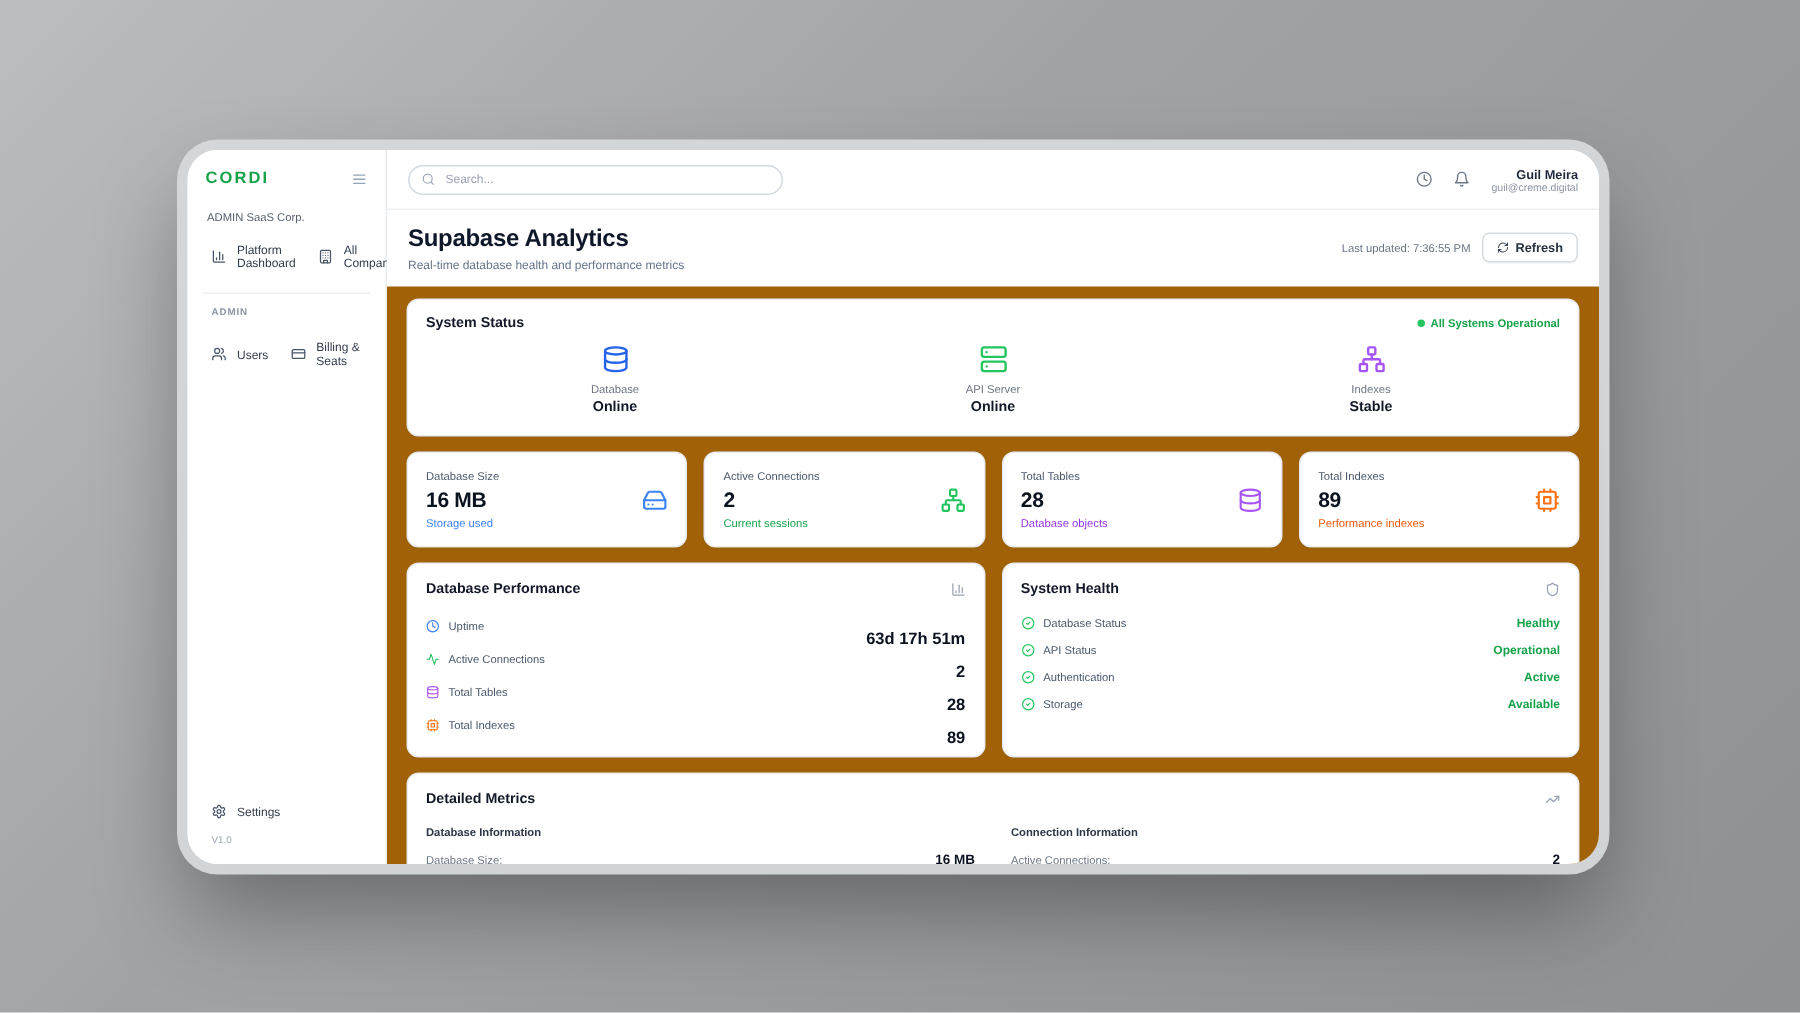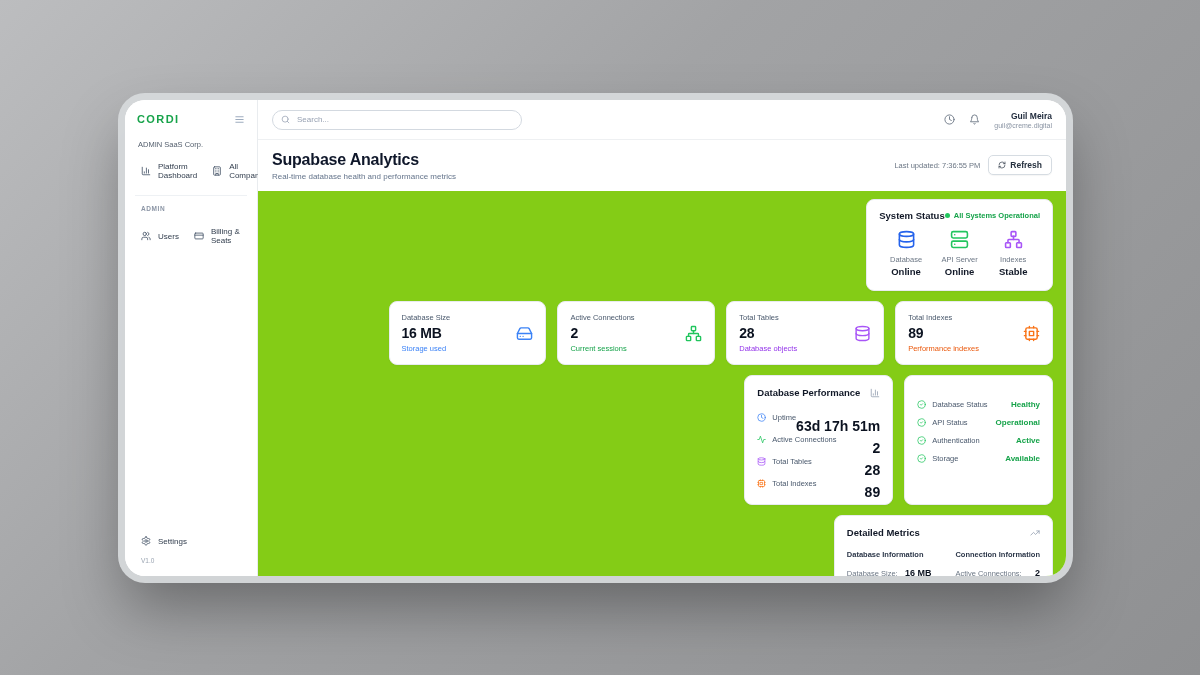--- a/index.html
+++ b/index.html
@@ -51,22 +51,22 @@
     padding:11px 14px 10px; background:#fff; }
   .title { font-size:16px; font-weight:700; color:#0f172a; letter-spacing:-.2px; }
   .subtitle { font-size:8px; color:#64748b; margin-top:3px; }
   .ph-right { display:flex; align-items:center; gap:8px; margin-top:4px; }
   .last-updated { font-size:7.5px; color:#6b7684; }
   .refresh-btn { display:flex; align-items:center; gap:4px; height:20px; padding:0 9px;
     background:#fff; border:1px solid #d6dce2; border-radius:5px; font-size:8.5px;
     font-weight:700; color:#26313f; box-shadow:0 1px 1px rgba(0,0,0,.04); cursor:pointer;
     font-family:inherit; }
   .refresh-icon { width:8px; height:8px; color:#3c4653; }
-  .content { flex:1; background:#84cc16; padding:8px 13px 0; display:flex;
-    flex-direction:column; gap:10px; overflow:hidden;align-items:flex-end; }
+  .content { flex:1; background:#a16207; padding:8px 13px 0; display:flex;
+    flex-direction:column; gap:10px; overflow:hidden; }
   .card { background:#fff; border:1px solid #e8ebef; border-radius:8px;
     box-shadow:0 1px 2px rgba(16,24,40,.04); }
   .card-head { display:flex; align-items:center; justify-content:space-between; }
   .card-title { font-size:9.5px; font-weight:700; color:#111827; }
   
   .status-card { padding:10px 12px 13px; flex-shrink:0; }
   .badge { display:flex; align-items:center; gap:4px; font-size:7.5px; font-weight:600; }
   .badge-dot { width:5px; height:5px; border-radius:50%; }
   .status-grid { display:grid; grid-template-columns:1fr 1fr 1fr; margin-top:9px; }
   .status-cell { display:flex; flex-direction:column; align-items:center; }
@@ -86,21 +86,21 @@
   .panels-row { display:grid; grid-template-columns:1fr 1fr; gap:11px; flex-shrink:0; }
   .panel { padding:11px 12px 13px; height:130px; }
   .panel-icon { width:10px; height:10px; color:#98a2b3; }
   .rows { margin-top:8px; }
   .perf-row { display:flex; align-items:center; justify-content:space-between; height:22px; }
   .health-row { display:flex; align-items:center; justify-content:space-between; height:18px; }
   .row-left { display:flex; align-items:center; gap:6px; }
   .row-icon { width:9px; height:9px; flex-shrink:0; }
   .check-icon { width:9px; height:9px; color:#22c55e; flex-shrink:0; }
   .row-label { font-size:7.5px; color:#49586c; }
-  .row-value { font-size:14px; font-weight:700; color:#0b1220;margin-top:17px; }
+  .row-value { font-size:11px; font-weight:700; color:#0b1220;margin-top:17px; }
   .health-value { font-size:8px; font-weight:700; }
   
   .detailed-card { padding:11px 12px; flex-shrink:0; height:120px; }
   .detail-grid { display:grid; grid-template-columns:1fr 1fr; gap:24px; margin-top:12px; }
   .detail-heading { font-size:7.5px; font-weight:700; color:#2b3648; }
   .detail-row { display:flex; justify-content:space-between; align-items:center; margin-top:9px; }
   .detail-label { font-size:7.5px; color:#6b7684; }
   .detail-value { font-size:9px; font-weight:700; color:#0b1220; }
 </style>
 </head>
@@ -428,20 +428,28 @@
                     </svg>
                 </span>
                 <span class="row-label">Total Indexes</span>
               </span>
               <span class="row-value">89</span>
             </div>
           </div>
         </section>
 
         <section class="card panel">
+          <div class="card-head">
+            <span class="card-title">System Health</span>
+            <span class="panel-icon">
+              <svg viewBox="0 0 24 24" fill="none" stroke="currentColor" stroke-width="2" stroke-linecap="round" stroke-linejoin="round">
+                  <path d="M20 13c0 5-3.5 7.5-7.66 8.95a1 1 0 0 1-.67-.01C7.5 20.5 4 18 4 13V6a1 1 0 0 1 1-1c2 0 4.5-1.2 6.24-2.72a1.17 1.17 0 0 1 1.52 0C14.51 3.81 17 5 19 5a1 1 0 0 1 1 1z"></path>
+                </svg>
+            </span>
+          </div>
           <div class="rows">
             <div class="health-row">
               <span class="row-left">
                 <span class="check-icon">
                   <svg viewBox="0 0 24 24" fill="none" stroke="currentColor" stroke-width="2" stroke-linecap="round" stroke-linejoin="round">
                       <circle cx="12" cy="12" r="10"></circle>
                       <path d="m9 12 2 2 4-4"></path>
                     </svg>
                 </span>
                 <span class="row-label">Database Status</span>

